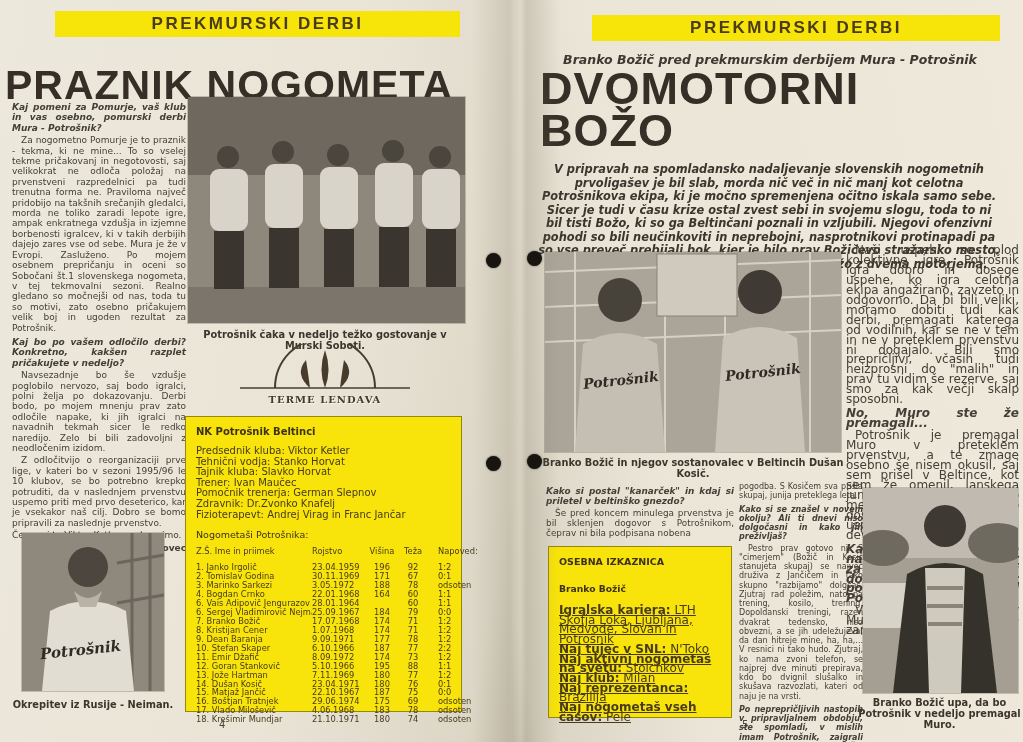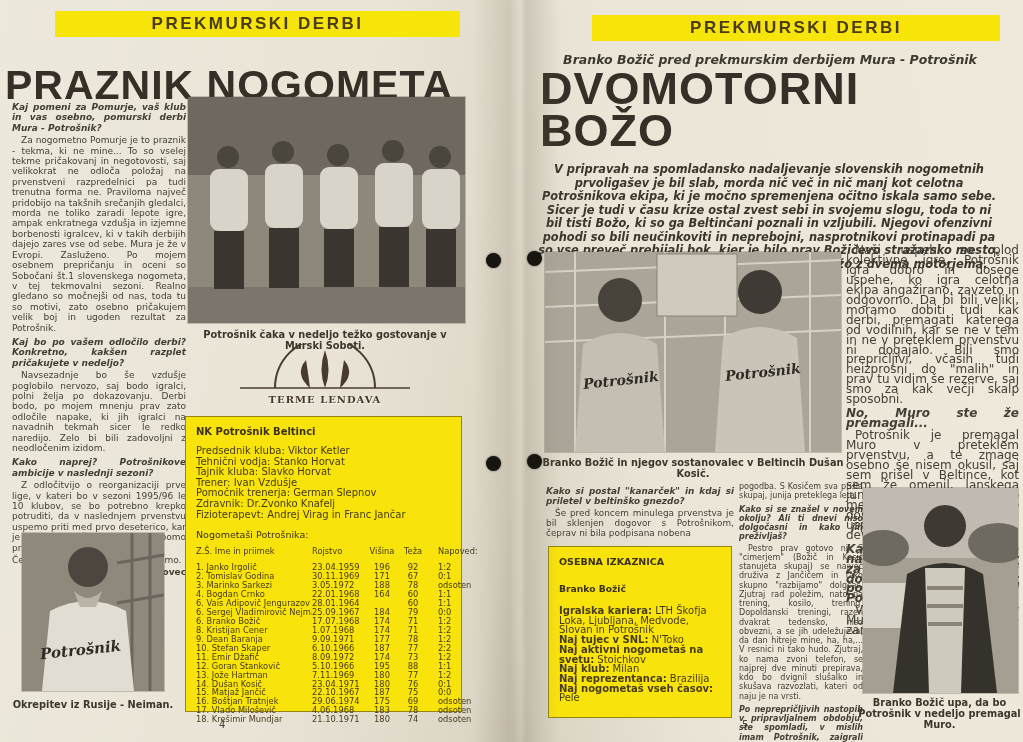--- a/index.html
+++ b/index.html
@@ -54,42 +54,41 @@
   .trow span:nth-child(n+3),.thead span:nth-child(n+3){text-align:center;}
   .trow span:nth-child(5),.thead span:nth-child(5){text-align:left;padding-left:10px;}
   .trow .c-name{white-space:nowrap;overflow:hidden;}
 
   .rcol{font-size:12px;line-height:9.95px;}
   .bcol{font-size:8.9px;line-height:10.1px;}
   .bcol2{font-size:8px;line-height:9.25px;}
 
   .card-title{font-weight:bold;font-size:9.5px;color:#3d3117;margin-bottom:16px;}
   .card-name{font-weight:bold;font-size:9.2px;color:#3d3117;margin-bottom:12px;}
-  .card-line{font-size:10px;line-height:9.7px;color:#473b1b;}
+  .card-line{font-size:12px;line-height:9.7px;color:#473b1b;text-decoration:underline;}
   .card-line .lbl{font-weight:bold;}
 
   .pagenum{position:absolute;font-size:10px;color:#4a453c;}
 </style>
 </head>
 <body>
 
 <div class="sheet">
 
   <section class="page left">
     <div class="bar" style="left:55px;top:11px;width:405px;height:26px;">
       <span>PREKMURSKI DERBI</span>
     </div>
     <h1 class="headline l" style="left:5px;top:62px;width:465px;">PRAZNIK NOGOMETA</h1>
 
     <div class="body-text col-article" style="left:12px;top:98px;width:174px;">
       <p class="q noindent">Kaj pomeni za Pomurje, vaš klub in vas osebno, pomurski derbi Mura - Potrošnik?</p>
       <p>Za nogometno Pomurje je to praznik - tekma, ki ne mine... To so vselej tekme pričakovanj in negotovosti, saj velikokrat ne odloča položaj na prvenstveni razpredelnici pa tudi trenutna forma ne. Praviloma največ pridobijo na takšnih srečanjih gledalci, morda ne toliko zaradi lepote igre, ampak enkratnega vzdušja in izjemne borbenosti igralcev, ki v takih derbijih dajejo zares vse od sebe. Mura je že v Evropi. Zasluženo. Po mojem osebnem prepričanju in oceni so Sobočani št.1 slovenskega nogometa, v tej tekmovalni sezoni. Realno gledano so močnejši od nas, toda tu so motivi, zato osebno pričakujem velik boj in ugoden rezultat za Potrošnik.</p>
       <p class="q noindent">Kaj bo po vašem odločilo derbi? Konkretno, kakšen razplet pričakujete v nedeljo?</p>
       <p>Navsezadnje bo še vzdušje poglobilo nervozo, saj bodo igralci, polni želja po dokazovanju. Derbi bodo, po mojem mnenju prav zato odločile napake, ki jih igralci na navadnih tekmah sicer le redko naredijo. Zelo bi bili zadovoljni z neodločenim izidom.</p>
-      <p class="q noindent">Kako naprej? Potrošnikove ambicije v naslednji sezoni?</p>
       <p>Z odločitvijo o reorganizaciji prve lige, v kateri bo v sezoni 1995/96 le 10 klubov, se bo potrebno krepko potruditi, da v naslednjem prvenstvu uspemo priti med prvo deseterico, kar je vsekakor naš cilj. Dobro se bomo pripravili za naslednje prvenstvo.</p>
       <p class="noindent">Če pravi to Viktor Ketler ne dvomimo.</p>
       <div class="byline">Franc Bobovec</div>
     </div>
 
     <div class="photo" style="left:188px;top:97px;width:277px;height:226px;">
       <svg width="277" height="226" viewBox="0 0 277 226">
         <rect width="277" height="226" fill="#8d877c"></rect>
         <rect width="277" height="78" fill="#6e685f"></rect>
         <rect y="190" width="277" height="36" fill="#7b756b"></rect>
@@ -129,21 +128,21 @@
       <div class="logo-text">TERME LENDAVA</div>
     </div>
 
     <div class="ybox" style="left:185px;top:416px;width:277px;height:296px;">
       <div class="cb-title">NK Potrošnik Beltinci</div>
       <div>
 
       <div class="staff-line">Predsednik kluba: Viktor Ketler</div>
           <div class="staff-line">Tehnični vodja: Stanko Horvat</div>
           <div class="staff-line">Tajnik kluba: Slavko Horvat</div>
-          <div class="staff-line">Trener: Ivan Vzdušje</div>
+          <div class="staff-line">Trener: Ivan Maučec</div>
           <div class="staff-line">Pomočnik trenerja: German Slepnov</div>
           <div class="staff-line">Zdravnik: Dr.Zvonko Knafelj</div>
           <div class="staff-line">Fizioterapevt: Andrej Virag in Franc Jančar</div>
         </div>
       <div class="cb-squad">Nogometaši Potrošnika:</div>
       <div class="thead">
         <span>Z.Š. Ime in priimek</span>
         <span>Rojstvo</span>
         <span>Višina</span>
         <span>Teža</span>
@@ -187,21 +186,21 @@
           <span>1:1</span>
         </div>
           <div class="trow">
           <span class="c-name">6. Sergej Vladimirovič Nejman</span>
           <span>25.09.1967</span>
           <span>184</span>
           <span>79</span>
           <span>0:0</span>
         </div>
           <div class="trow">
-          <span class="c-name">6. Branko Božič</span>
+          <span class="c-name">7. Branko Božič</span>
           <span>17.07.1968</span>
           <span>174</span>
           <span>71</span>
           <span>1:2</span>
         </div>
           <div class="trow">
           <span class="c-name">8. Kristijan Cener</span>
           <span>1.07.1968</span>
           <span>174</span>
           <span>71</span>

